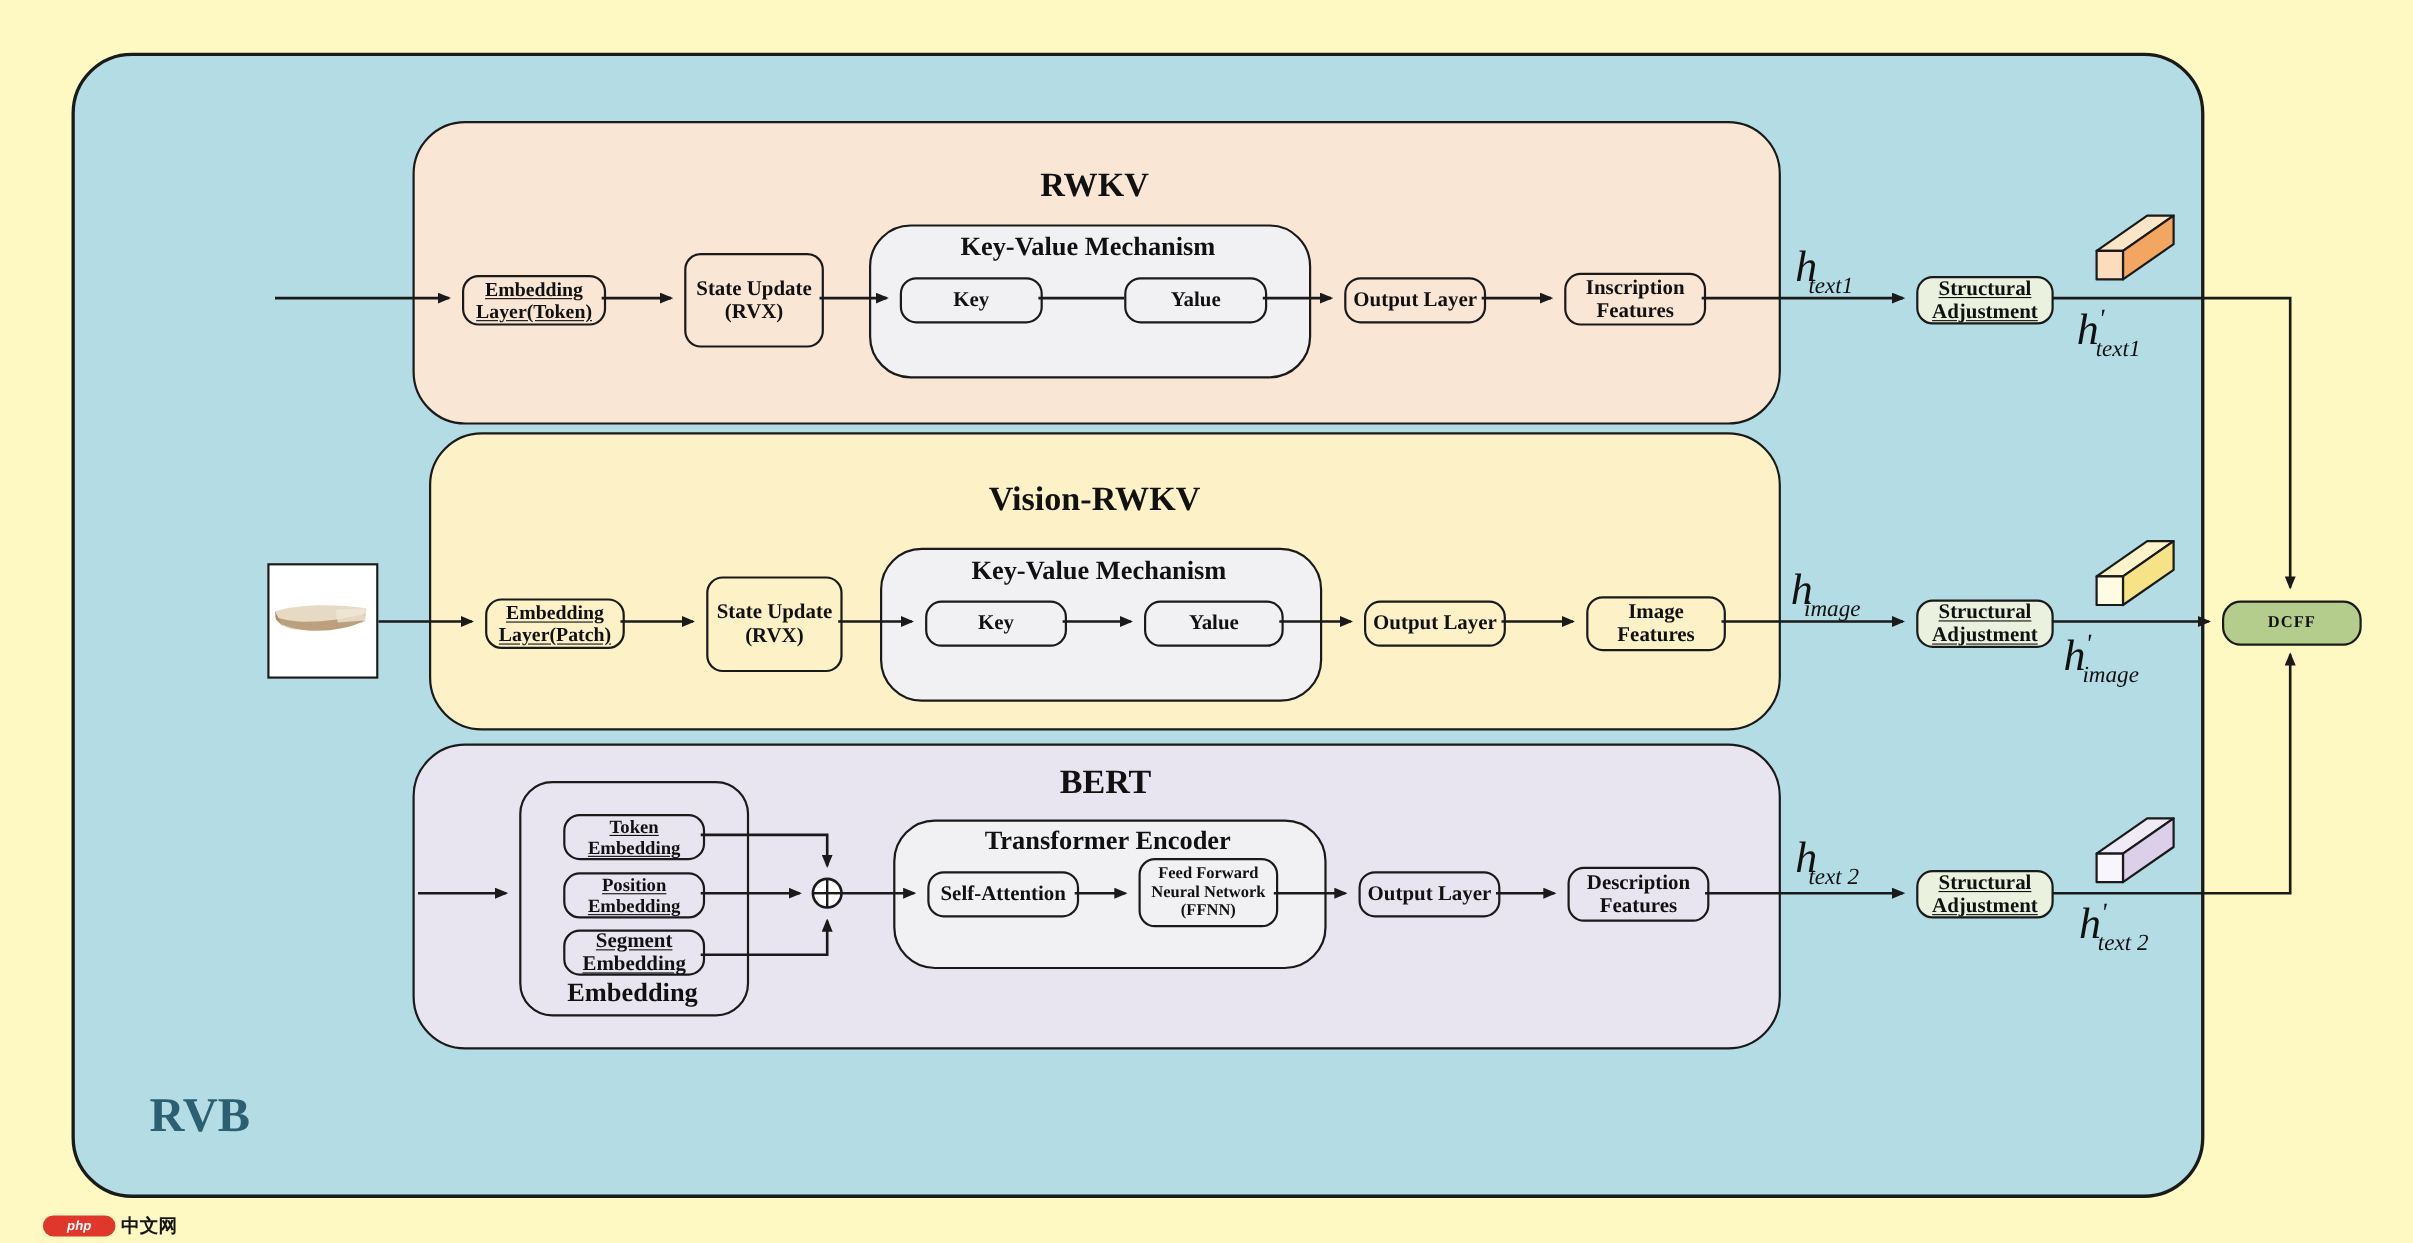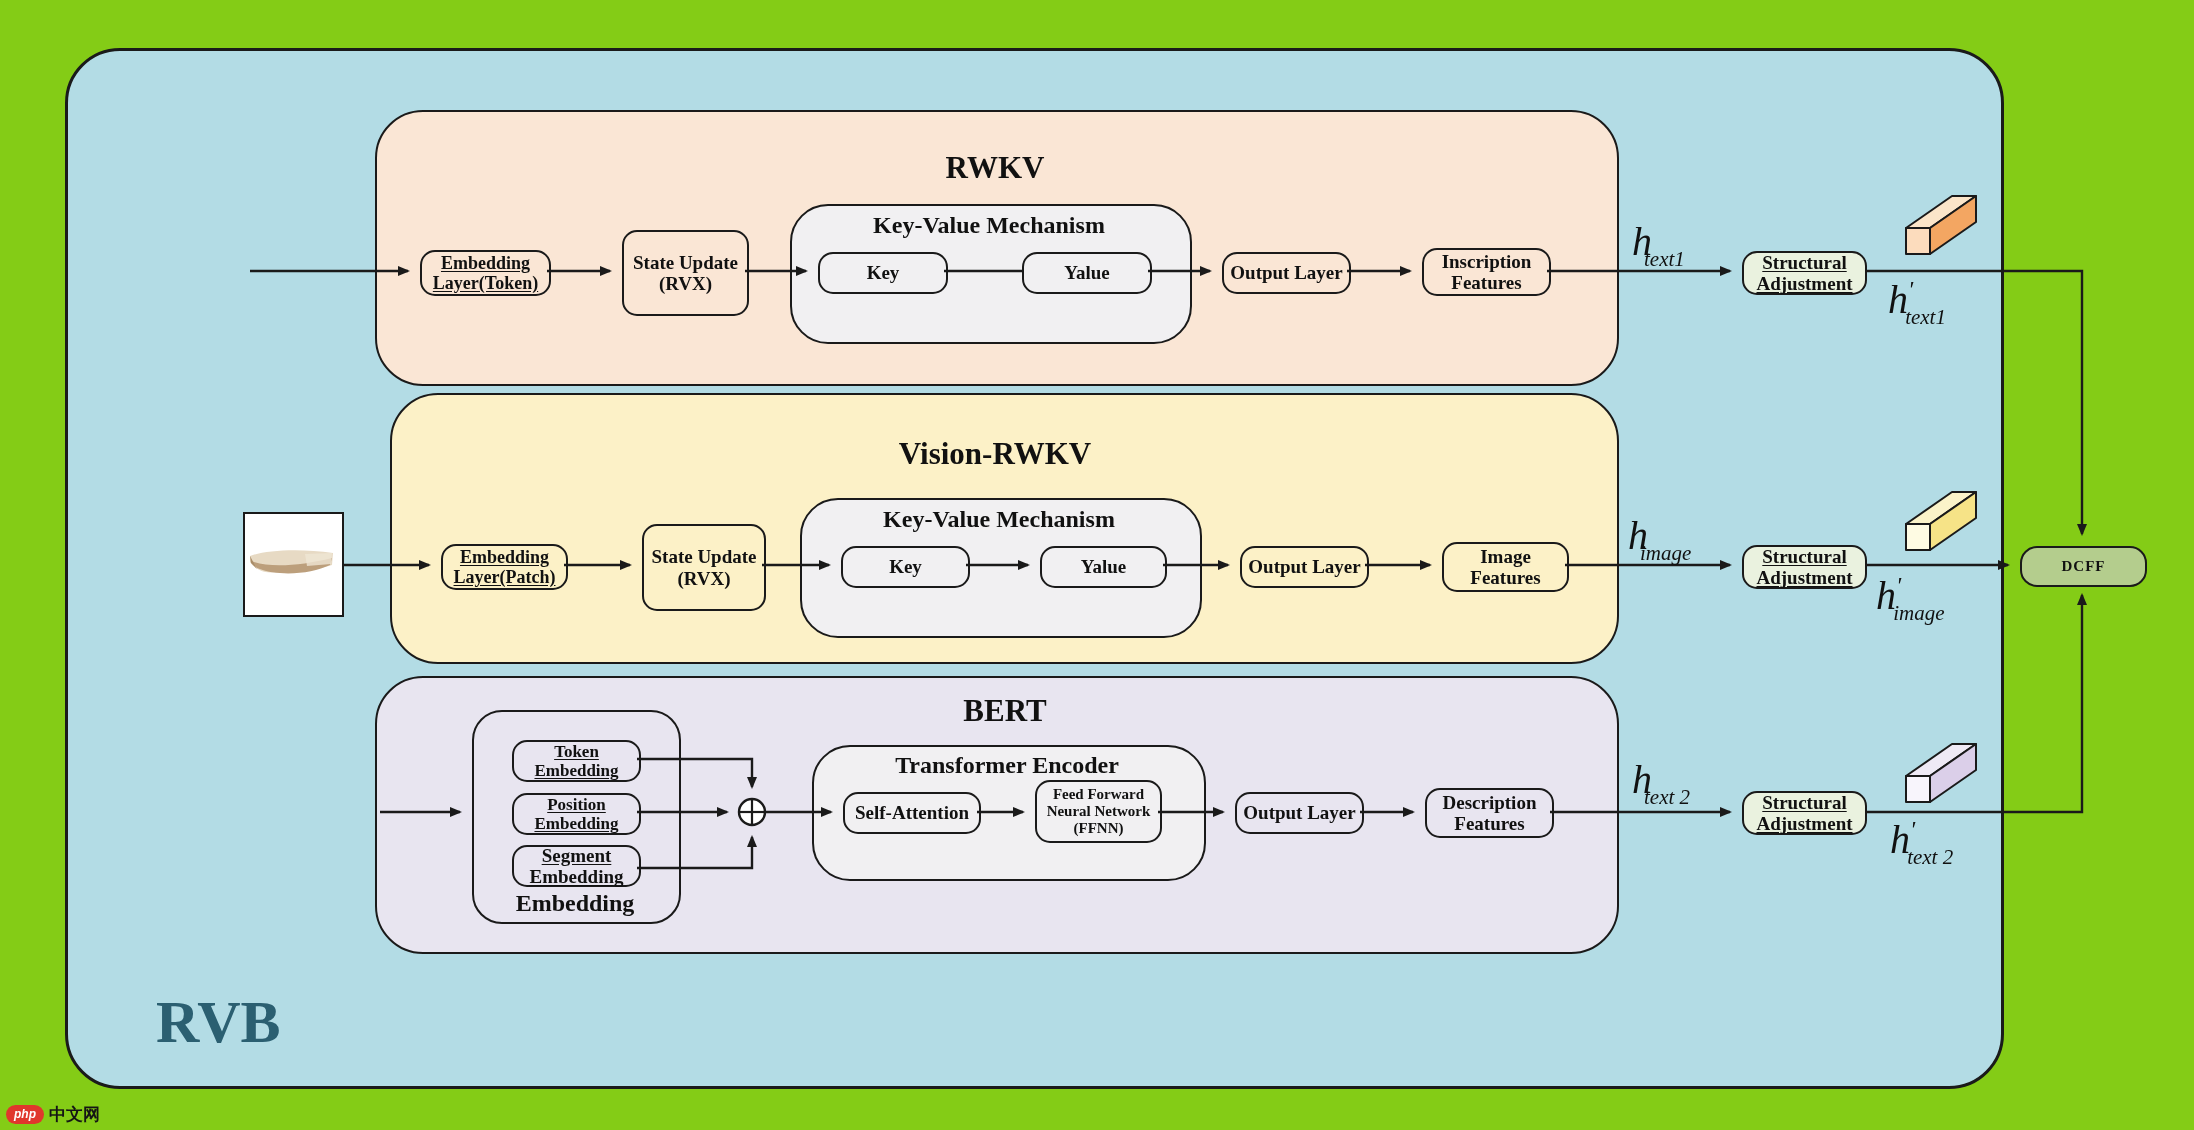--- a/index.html
+++ b/index.html
@@ -1,16 +1,16 @@
 <!DOCTYPE html>
 <html><head>
 <meta charset="utf-8">
 <style>
   html,body{margin:0;padding:0;background:#fff;}
-  #canvas{position:relative;width:2194px;height:1130px;background:#84cc16;overflow:hidden;
+  #canvas{position:relative;width:2194px;height:1130px;background:#fef9c3;overflow:hidden;
           font-family:"Liberation Serif", serif;}
 
   
   .bluebox{position:absolute;left:65px;top:48px;width:1933px;height:1035px;
            background:#B3DCE5;border:3px solid #1a1a1a;border-radius:55px;z-index:0;}
   .section{position:absolute;border:2.5px solid #1a1a1a;border-radius:48px;z-index:1;}
   .sec-rwkv{left:375px;top:110px;width:1240px;height:272px;background:#FAE6D5;}
   .sec-vision{left:390px;top:393px;width:1225px;height:267px;background:#FCF1C7;}
   .sec-bert{left:375px;top:676px;width:1240px;height:274px;background:#E8E5F0;}
   .graybox{position:absolute;border:2.5px solid #1a1a1a;border-radius:38px;background:#F1F0F2;z-index:2;}
@@ -26,40 +26,40 @@
   .dcff{background:#B4CD8D;font-size:15px;letter-spacing:1px;border-radius:17px;}
   .small3{font-size:15px;line-height:1.15;}
 
   
   .title{position:absolute;font-weight:bold;color:#111;text-align:center;z-index:3;white-space:pre-line;}
   .t30{font-size:31px;}
   .t24{font-size:24px;}
   .input-cn{position:absolute;font-size:30px;font-weight:bold;color:#111;z-index:3;text-align:center;}
   .input-txt{position:absolute;font-size:20px;font-weight:bold;color:#111;z-index:3;
              text-align:left;white-space:pre-line;line-height:1.55;}
-  .rvb{position:absolute;left:156px;top:988px;font-size:60px;font-weight:bold;color:#2B5F71;z-index:3;}
+  .rvb{position:absolute;left:136px;top:988px;font-size:44px;font-weight:bold;color:#2B5F71;z-index:3;}
 
   
   .hlab{position:absolute;z-index:3;color:#111;font-family:"Liberation Serif",serif;white-space:nowrap;}
   .hbase{font-style:italic;font-size:40px;}
   .hprime{font-style:italic;font-size:24px;vertical-align:16px;margin-right:-7px;}
   .hsub{font-style:italic;font-size:21px;vertical-align:-11px;margin-left:-1px;}
 
   
   .thumb{position:absolute;left:243px;top:512px;width:97px;height:101px;background:#fff;
          border:2.5px solid #1a1a1a;z-index:3;}
 
   
   svg.wires{position:absolute;left:0;top:0;z-index:2;}
 
   
   .logo{position:absolute;left:6px;top:1103px;display:flex;align-items:center;gap:5px;z-index:3;
         font-family:"Liberation Sans",sans-serif;}
   .logo-badge{background:#E0372C;color:#fff;font-weight:bold;font-style:italic;
-              font-size:12px;border-radius:10px;padding:2px 8px;line-height:1.2;}
+              font-size:12px;border-radius:10px;padding:2px 22px;line-height:1.2;margin-left:33px;}
   .logo-site{font-size:17px;font-weight:bold;color:#151515;}
 </style>
 </head>
 <body>
 
 <div id="canvas">
 
   <div class="bluebox"></div>
 
   <div class="section sec-rwkv"></div>

